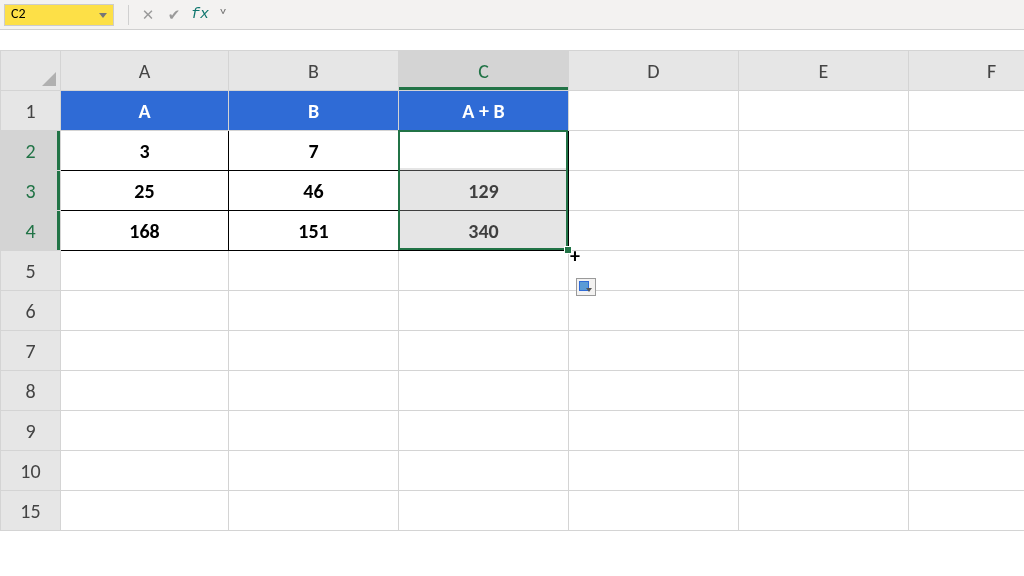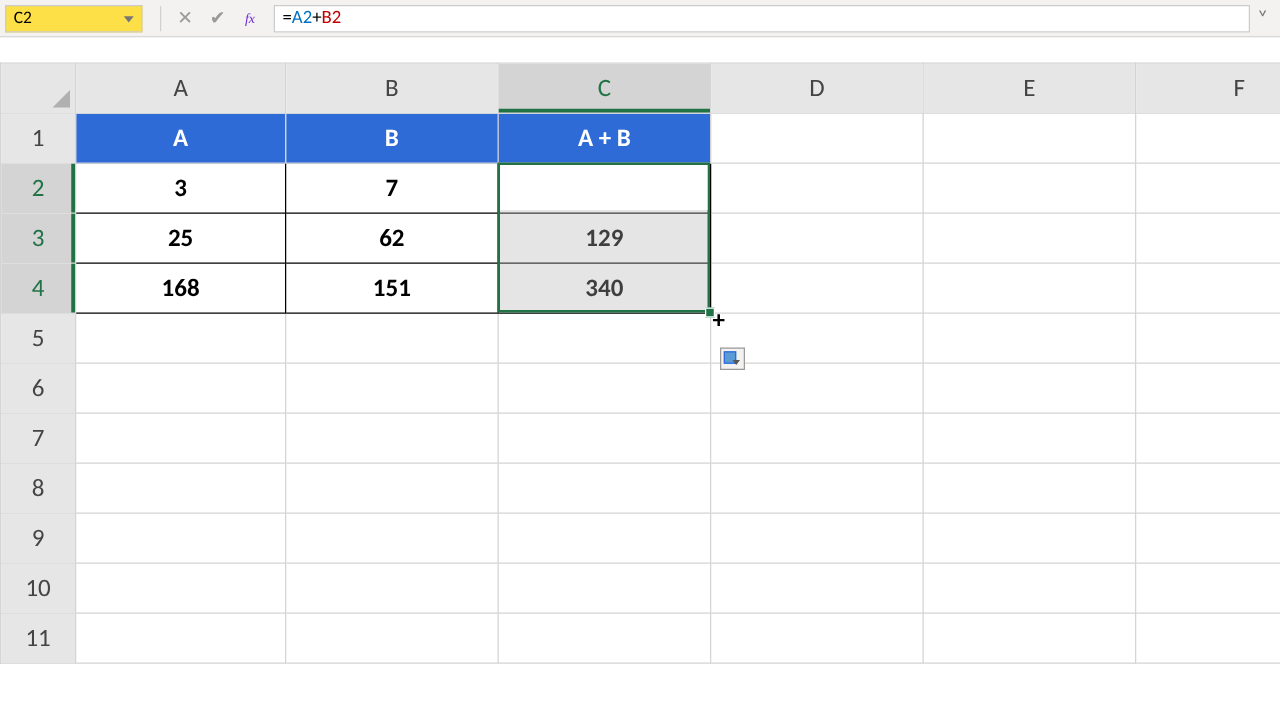--- a/index.html
+++ b/index.html
@@ -4,21 +4,21 @@
 <style>
   * { box-sizing: border-box; margin: 0; padding: 0; }
   html, body { width: 1024px; height: 576px; font-family: Calibri, Arial, sans-serif; background: #fff; overflow: hidden; }
   
   
   .formula-bar { display: flex; align-items: center; height: 30px; background: #f3f2f1; border-bottom: 1px solid #d0d0d0; padding: 0 4px; }
   .name-box { width: 110px; height: 22px; background: #fde047; border: 1px solid #ccc; display: flex; align-items: flex-start; padding: 0 6px; font-size: 14px; margin-right: 8px; position: relative; }
   .name-box::after { content: ""; position: absolute; right: 6px; top: 8px; width: 0; height: 0; border-left: 4px solid transparent; border-right: 4px solid transparent; border-top: 5px solid #777; }
   .fb-divider { width: 1px; height: 20px; background: #d0d0d0; margin: 0 6px; }
   .fb-btn { width: 26px; height: 22px; display: flex; align-items: center; justify-content: center; color: #9a9a9a; font-size: 15px; }
-  .fb-fx { font-style: italic; font-family: Liberation Serif, serif; font-size: 11px; color: #6d28d9; }
+  .fb-fx { font-style: italic; font-family: Liberation Mono, monospace; font-size: 15px; color: #0f766e; }
   .formula-input { flex: 1; height: 22px; background: #fff; border: 1px solid #ccc; padding: 0 6px; font-size: 15px; margin-left: 6px; }
   .formula-input .ref-a { color: #0070c0; }
   .formula-input .ref-b { color: #c00000; }
   .fb-expand { width: 20px; height: 22px; display:flex; align-items:center; justify-content:center; color:#777; }
   .spacer-below-bar { height: 20px; background:#fff; }
 
   
   .grid-wrap { position: relative; }
   table.grid { border-collapse: collapse; width: 100%; table-layout: fixed; }
   table.grid td, table.grid th { border: 1px solid #d4d4d4; height: 40px; font-size: 20px; text-align: center; vertical-align: middle; background: #fff; padding: 0; box-sizing: border-box; }
@@ -57,23 +57,20 @@
 <body>
 
 <div class="formula-bar">
   <div class="name-box">
     <span>C2</span>
   </div>
   <div class="fb-divider"></div>
   <div class="fb-btn">✕</div>
   <div class="fb-btn">✔</div>
   <div class="fb-btn fb-fx">fx</div>
-  <div class="formula-input">
-    <span>=</span><span class="ref-a">A2</span><span>+</span><span class="ref-b">B2</span>
-  </div>
   <div class="fb-expand">˅</div>
 </div>
 <div class="spacer-below-bar"></div>
 
 <div class="grid-wrap">
 <table class="grid">
   <colgroup>
     <col style="width:60px">
     <col class="cA">
         <col class="cB">
@@ -106,21 +103,21 @@
     <td class="user-box">3</td>
     <td class="user-box">7</td>
     <td class="user-box">10</td>
     <td></td>
     <td></td>
     <td></td>
   </tr>
   <tr>
     <th class="row-head sel">3</th>
     <td class="user-box">25</td>
-    <td class="user-box">62</td>
+    <td class="user-box">46</td>
     <td class="user-box">129</td>
     <td></td>
     <td></td>
     <td></td>
   </tr>
   <tr>
     <th class="row-head sel">4</th>
     <td class="user-box">168</td>
     <td class="user-box">151</td>
     <td class="user-box">340</td>
@@ -176,21 +173,21 @@
   <tr>
     <th class="row-head">10</th>
     <td></td>
           <td></td>
           <td></td>
           <td></td>
           <td></td>
           <td></td>
   </tr>
   <tr>
-    <th class="row-head">11</th>
+    <th class="row-head">15</th>
     <td></td>
           <td></td>
           <td></td>
           <td></td>
           <td></td>
           <td></td>
   </tr>
 </tbody>
     </table>
 

